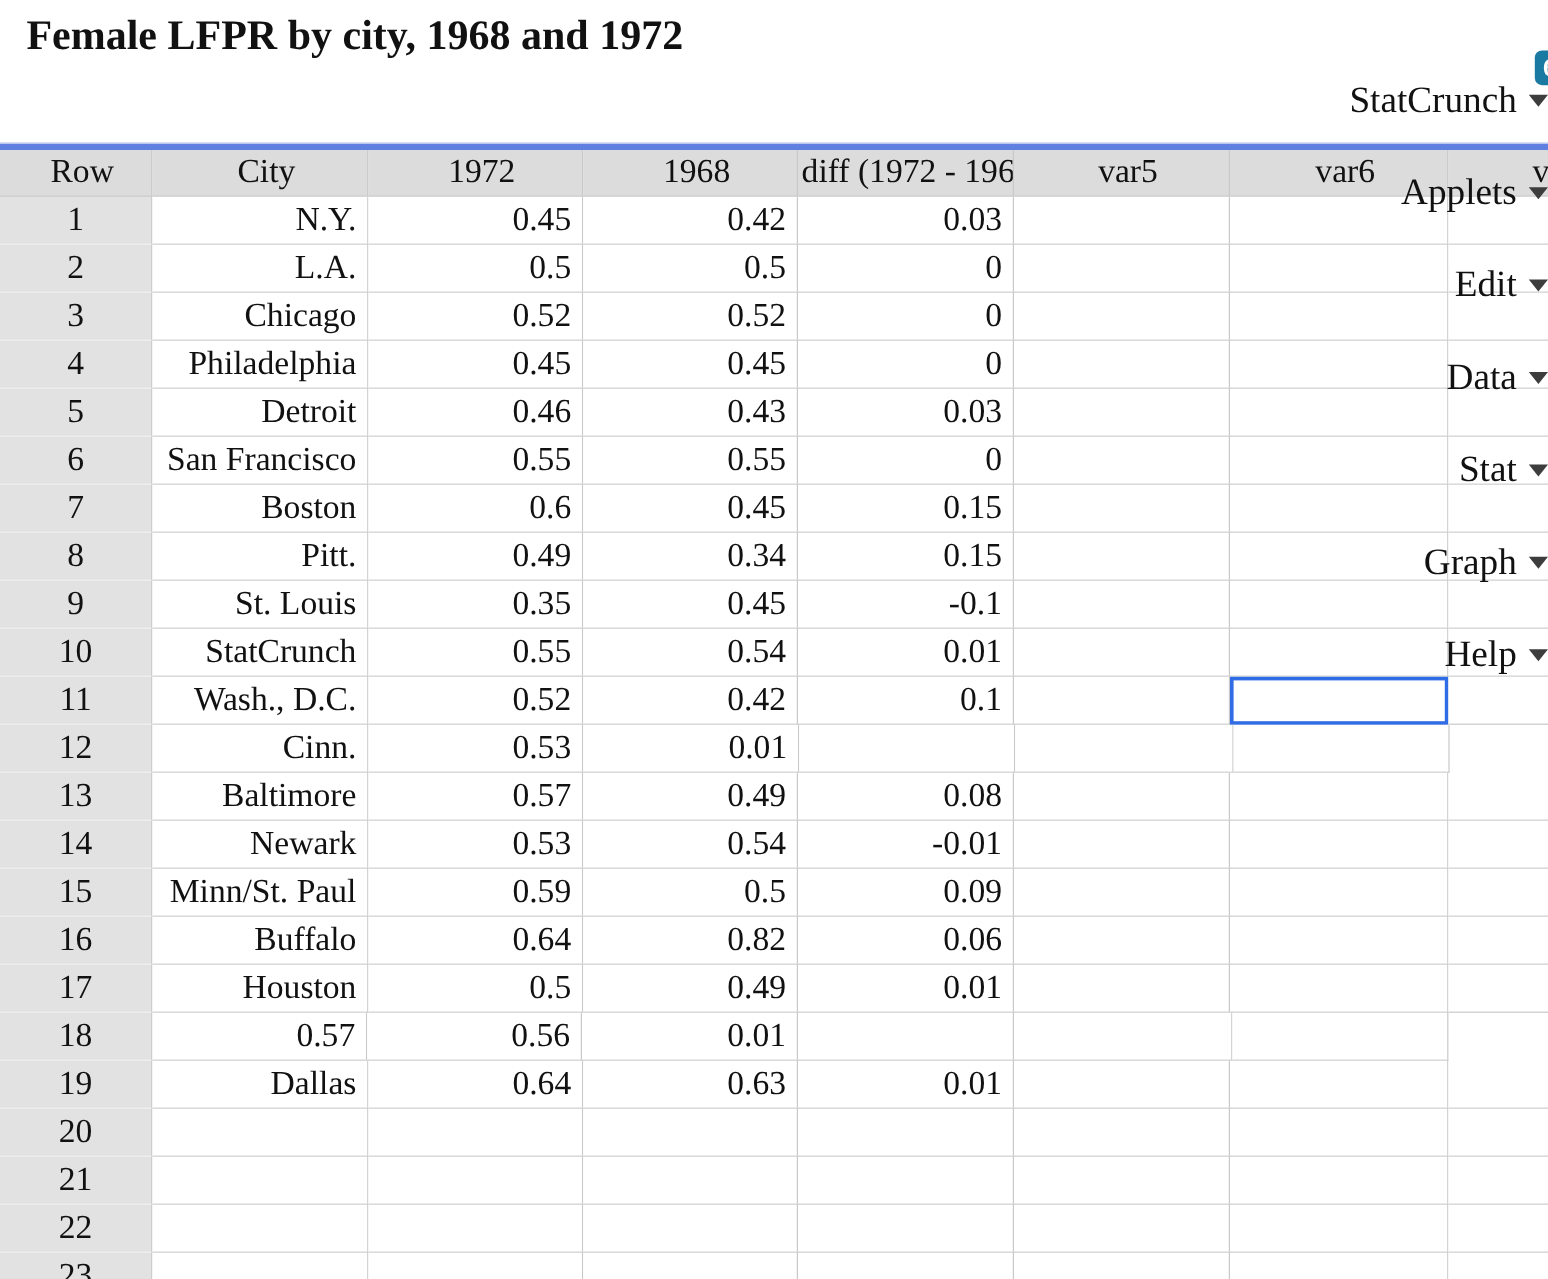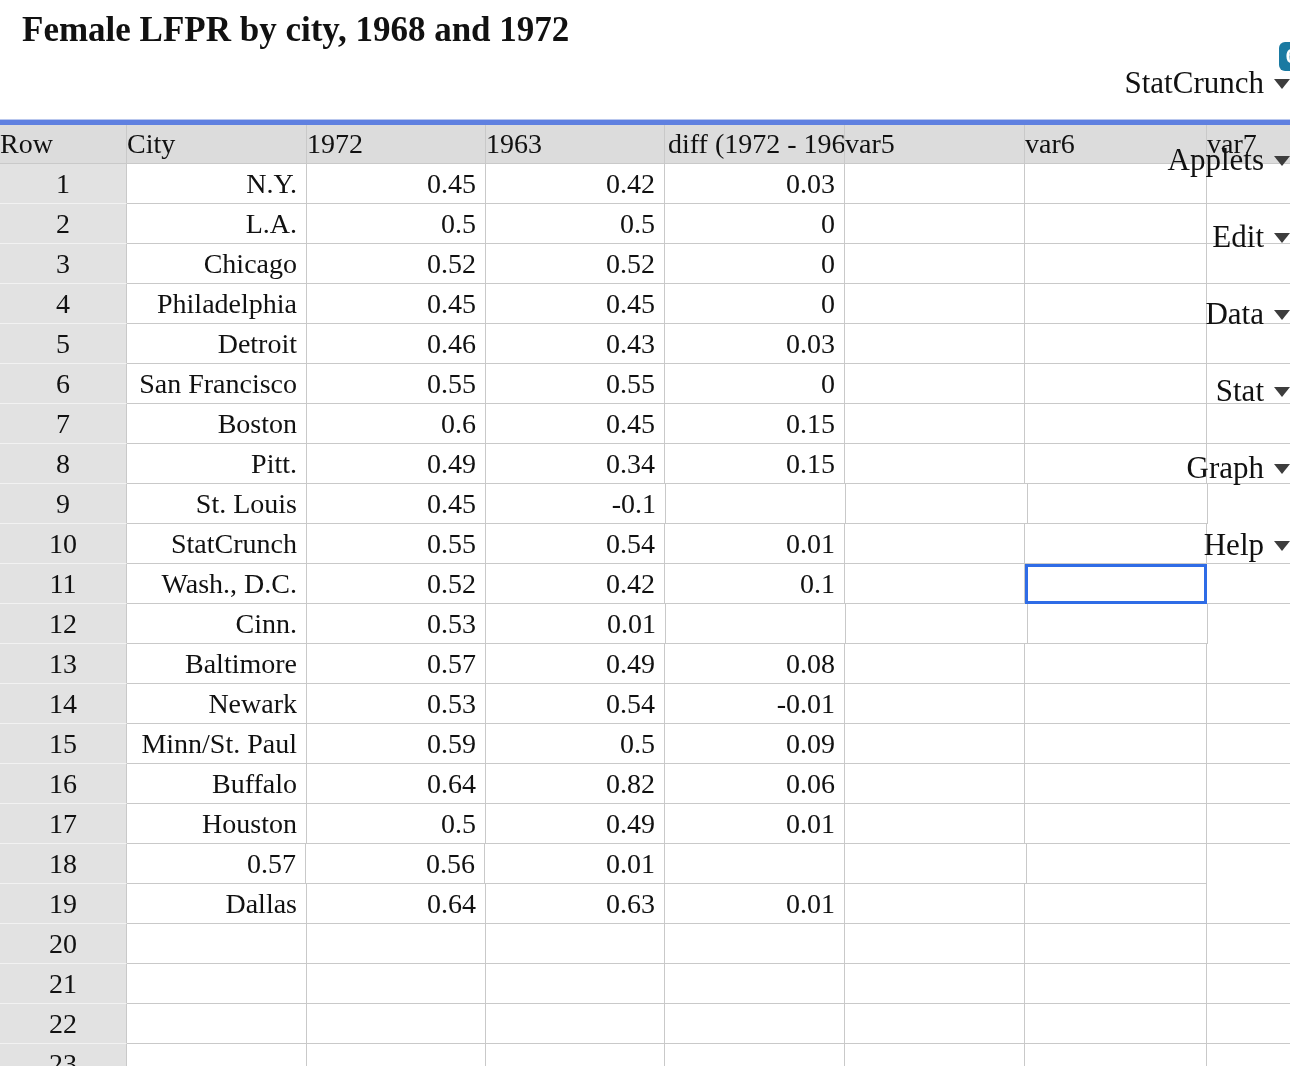--- a/index.html
+++ b/index.html
@@ -92,21 +92,22 @@
   .c2 { width: 179px; }
   .c3 { width: 179px; }
   .c4 { width: 180px; }
   .c5 { width: 180px; }
   .c6 { width: 182px; }
   .c7 { width: 180px; }
   .hcell {
     background: #dcdcdc;
     height: 39px;
     line-height: 38px;
-    text-align: left;
+    text-align: center;
+    padding-left: 11px;
   }
   .hcell.c4 {
     text-align: left;
     padding-left: 3px;
   }
   .rcell {
     background: #e2e2e2;
     text-align: center;
     border-bottom: 1px solid #f2f2f2;
   }
@@ -149,21 +150,21 @@
   </div>
 </div>
 
 <div class="blue-bar"></div>
 
 <div class="sheet">
   <div class="hrow">
       <div class="cell hcell c0">Row</div>
       <div class="cell hcell c1">City</div>
       <div class="cell hcell c2">1972</div>
-      <div class="cell hcell c3">1963</div>
+      <div class="cell hcell c3">1968</div>
       <div class="cell hcell c4">diff (1972 - 1968)</div>
       <div class="cell hcell c5">var5</div>
       <div class="cell hcell c6">var6</div>
       <div class="cell hcell c7">var7</div>
     </div>
   <div>
       <div class="trow">
         <div class="cell rcell c0">1</div>
         <div class="cell dcell c1">N.Y.</div>
         <div class="cell dcell c2">0.45</div>
@@ -239,20 +240,21 @@
         <div class="cell dcell c2">0.49</div>
         <div class="cell dcell c3">0.34</div>
         <div class="cell dcell c4">0.15</div>
         <div class="cell dcell c5"></div>
         <div class="cell dcell c6"></div>
         <div class="cell dcell c7"></div>
       </div>
       <div class="trow">
         <div class="cell rcell c0">9</div>
         <div class="cell dcell c1">St. Louis</div>
+        <div class="cell dcell c2">0.35</div>
         <div class="cell dcell c3">0.45</div>
         <div class="cell dcell c4">-0.1</div>
         <div class="cell dcell c5"></div>
         <div class="cell dcell c6"></div>
         <div class="cell dcell c7"></div>
       </div>
       <div class="trow">
         <div class="cell rcell c0">10</div>
         <div class="cell dcell c1">StatCrunch</div>
         <div class="cell dcell c2">0.55</div>

